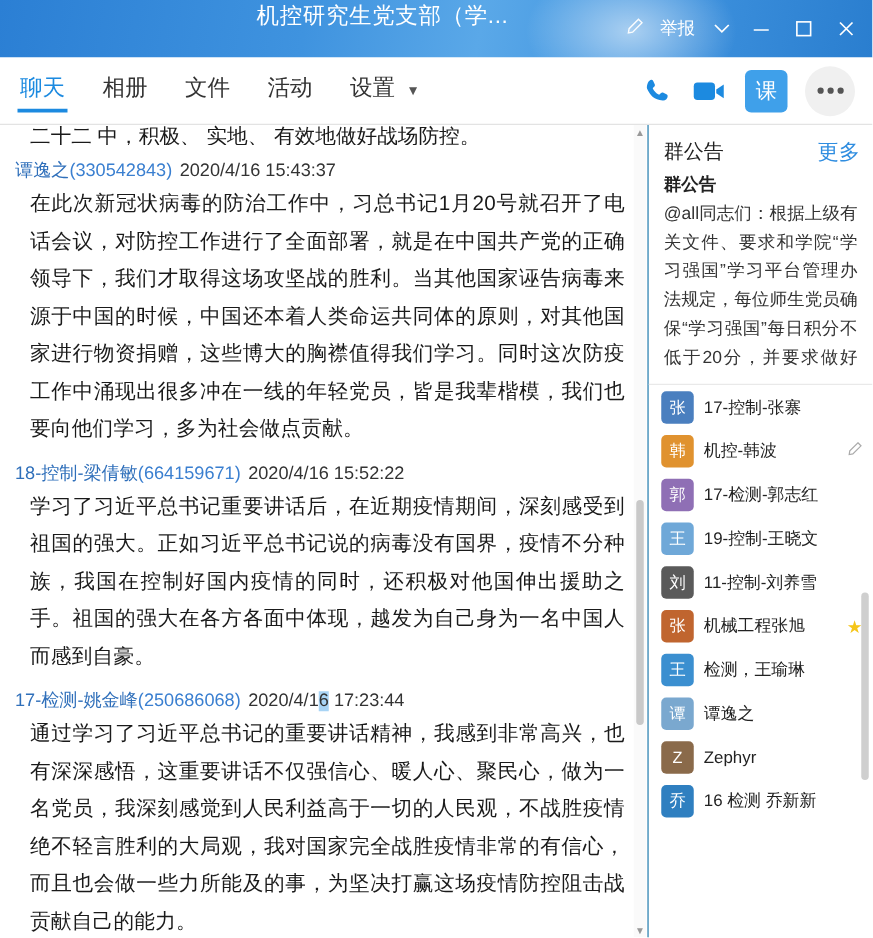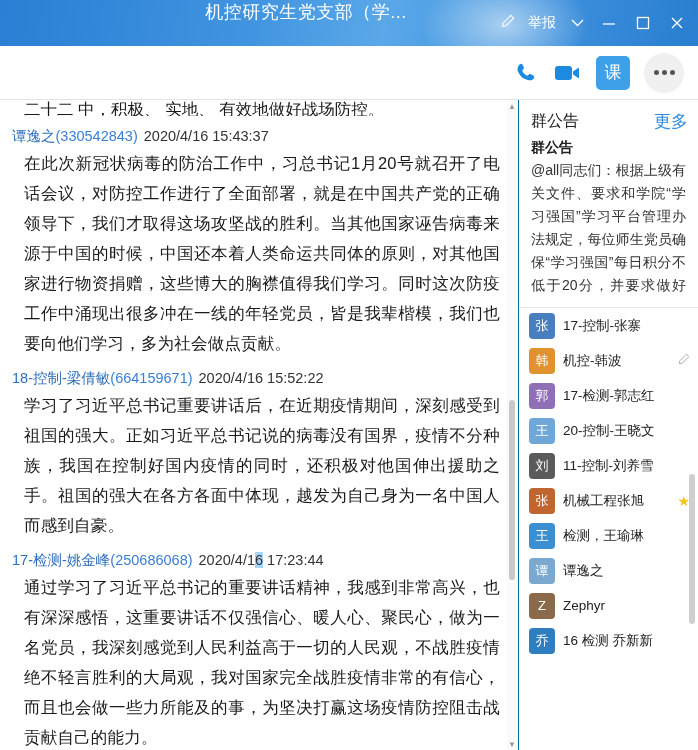--- a/index.html
+++ b/index.html
@@ -310,20 +310,30 @@
       </div>
       <div class="win-btn">
         <svg width="16" height="16" viewBox="0 0 16 16">
             <path d="M3 3l10 10M13 3L3 13" stroke="#fff" stroke-width="1.4"></path>
           </svg>
       </div>
     </div>
   </div>
 
   <div class="menubar">
+    <div class="menu-items">
+      <div class="menu-item active"><span>聊天</span></div>
+      <div class="menu-item"><span>相册</span></div>
+      <div class="menu-item"><span>文件</span></div>
+      <div class="menu-item"><span>活动</span></div>
+      <div class="menu-item">
+        <span>设置</span>
+        <span class="menu-caret">▼</span>
+      </div>
+    </div>
     <div class="menubar-right">
       <div class="mb-icon">
         <svg width="26" height="26" viewBox="0 0 24 24">
             <path d="M6.6 3.5c.6 0 1 .3 1.3.9l1.2 2.6c.2.5.1 1-.3 1.4l-1 1c-.2.2-.3.5-.1.8.9 1.8 2.4 3.3 4.2 4.2.3.2.6.1.8-.1l1-1c.4-.4.9-.5 1.4-.3l2.6 1.2c.6.3.9.7.9 1.3 0 2-1.7 3.5-3.7 3.3C8.6 18.2 5.8 15.4 3.3 10 2.9 7.4 4.5 3.5 6.6 3.5z" fill="#1c8ae0"></path>
           </svg>
       </div>
       <div class="mb-icon">
         <svg width="28" height="22" viewBox="0 0 28 20">
             <rect x="1" y="3" width="17" height="14" rx="3" fill="#1c8ae0"></rect>
             <path d="M19 8.5l6-4v11l-6-4z" fill="#1c8ae0"></path>
@@ -407,21 +417,21 @@
           </span>
         </div>
 
         <div class="member">
           <div class="avatar" style="background:#8f6fb5">郭</div>
           <div class="mname">17-检测-郭志红</div>
         </div>
 
         <div class="member">
           <div class="avatar" style="background:#6fa8d8">王</div>
-          <div class="mname">20-控制-王晓文</div>
+          <div class="mname">19-控制-王晓文</div>
         </div>
 
         <div class="member">
           <div class="avatar" style="background:#5a5a5a">刘</div>
           <div class="mname">11-控制-刘养雪</div>
         </div>
 
         <div class="member">
           <div class="avatar" style="background:#c0652f">张</div>
           <div class="mname">机械工程张旭</div>

